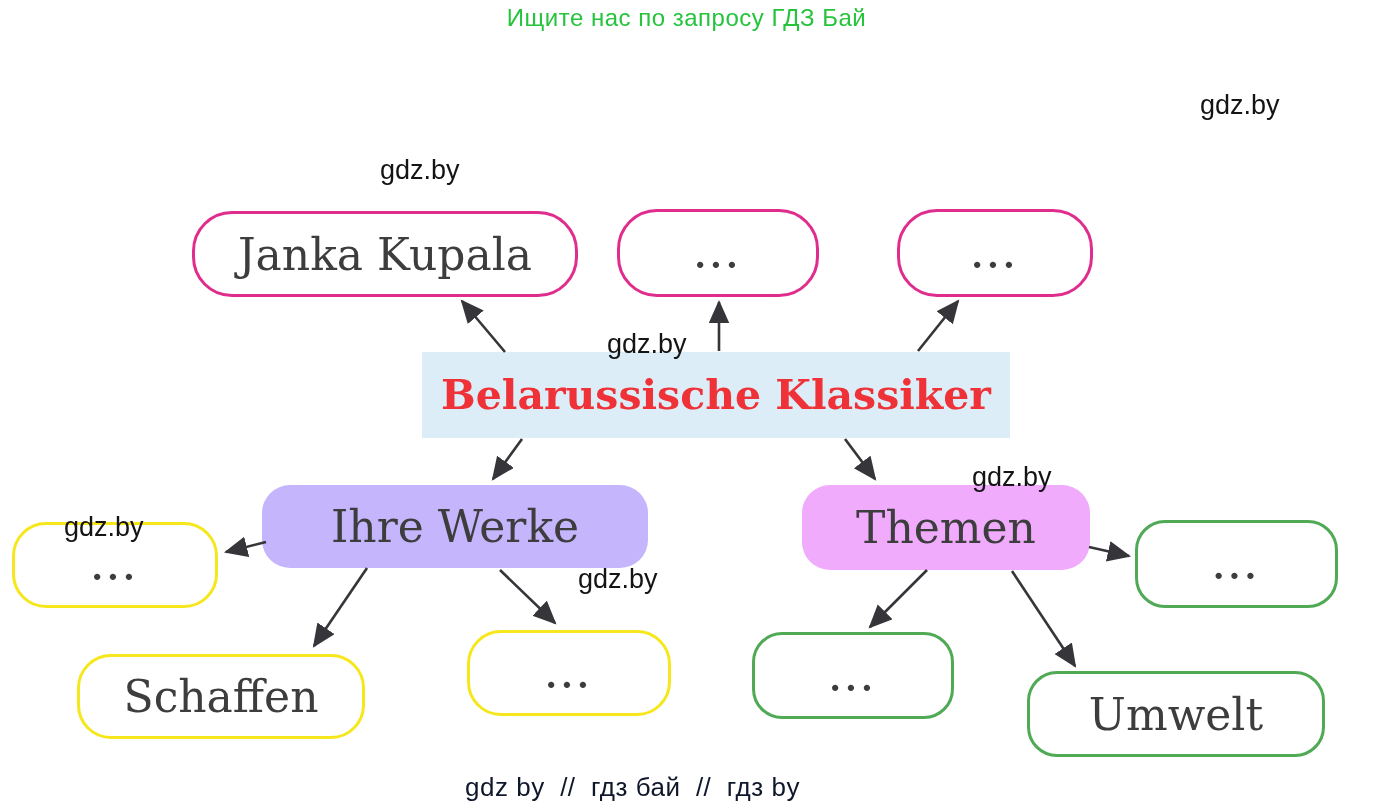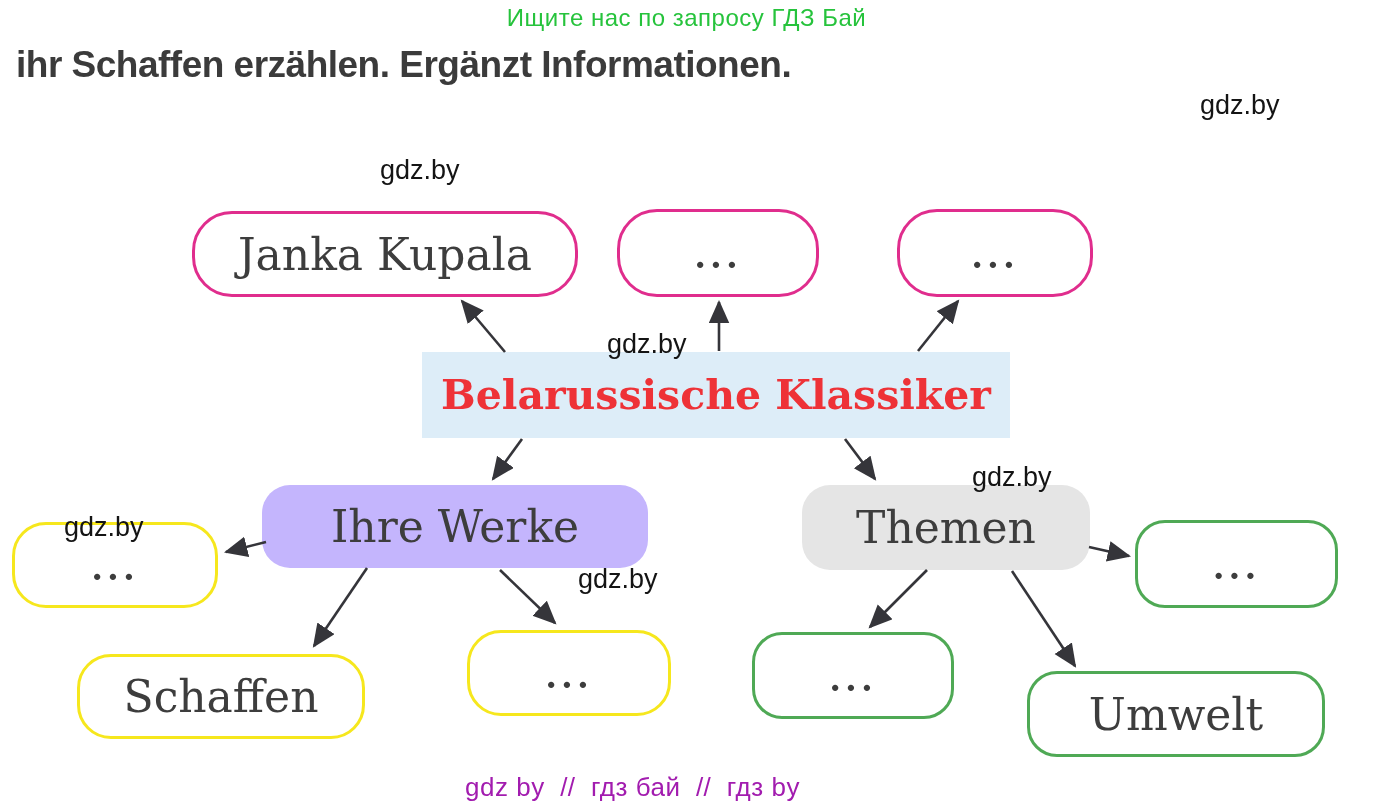--- a/index.html
+++ b/index.html
@@ -15,46 +15,45 @@
   .heading{left:16px;top:40px;width:1350px;
            font-weight:bold;font-size:37px;line-height:50px;
            color:#3b3b3b;letter-spacing:-0.5px;}
   .heading .marker{color:#e03a38;margin-right:20px;}
 
   
   .wm{color:#141414;font-size:27px;white-space:nowrap;z-index:6;}
 
   
   .footer{left:0;top:772px;width:1265px;text-align:center;
-          font-size:26px;color:#a21caf;letter-spacing:.5px;white-space:pre;}
+          font-size:26px;color:#0f172a;letter-spacing:.5px;white-space:pre;}
 
   
   .node{display:flex;align-items:center;justify-content:center;
         font-family:"DejaVu Serif",serif;font-size:44px;color:#3d3d3d;
         box-sizing:border-box;background:#ffffff;z-index:3;white-space:nowrap;}
   .pill{border-radius:40px;}
   .pink  {border:3.5px solid #e02d8d;}
   .yellow{border:3.5px solid #f6e71d;border-radius:34px;}
   .green {border:3.5px solid #4fa955;border-radius:30px;}
   .dots{font-weight:bold;font-size:34px;letter-spacing:4px;padding-top:6px;}
 
   .center-node{background:#ddedf8;border:none;border-radius:0;
                font-weight:bold;color:#ee3237;font-size:41px;z-index:2;}
   .werke-node {background:#c4b5fd;border:none;border-radius:28px;z-index:2;}
-  .themen-node{background:#e5e5e5;border:none;border-radius:28px;z-index:2;}
+  .themen-node{background:#f0abfc;border:none;border-radius:28px;z-index:2;}
 
   svg.arrows{position:absolute;left:0;top:0;z-index:4;pointer-events:none;}
 </style>
 </head>
 <body>
 
 <div class="abs promo">Ищите нас по запросу ГДЗ Бай</div>
 
 <div class="abs heading">
-  <div>ihr Schaffen erzählen. Ergänzt Informationen.</div>
 </div>
 
 <div class="abs wm" style="left:1200px;top:90px;">gdz.by</div>
 <div class="abs wm" style="left:380px;top:155px;">gdz.by</div>
 <div class="abs wm" style="left:607px;top:329px;">gdz.by</div>
 <div class="abs wm" style="left:972px;top:462px;">gdz.by</div>
 <div class="abs wm" style="left:578px;top:564px;">gdz.by</div>
 <div class="abs wm" style="left:64px;top:512px;">gdz.by</div>
 
 <svg class="arrows" width="1373" height="804" viewBox="0 0 1373 804">

